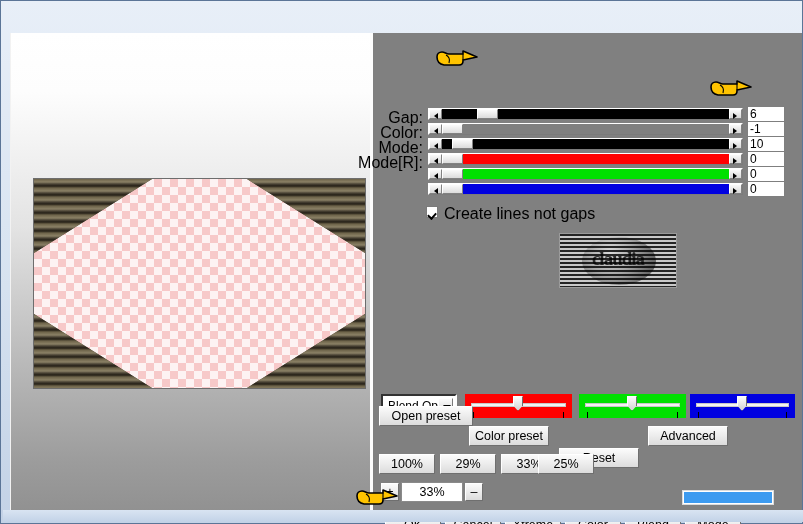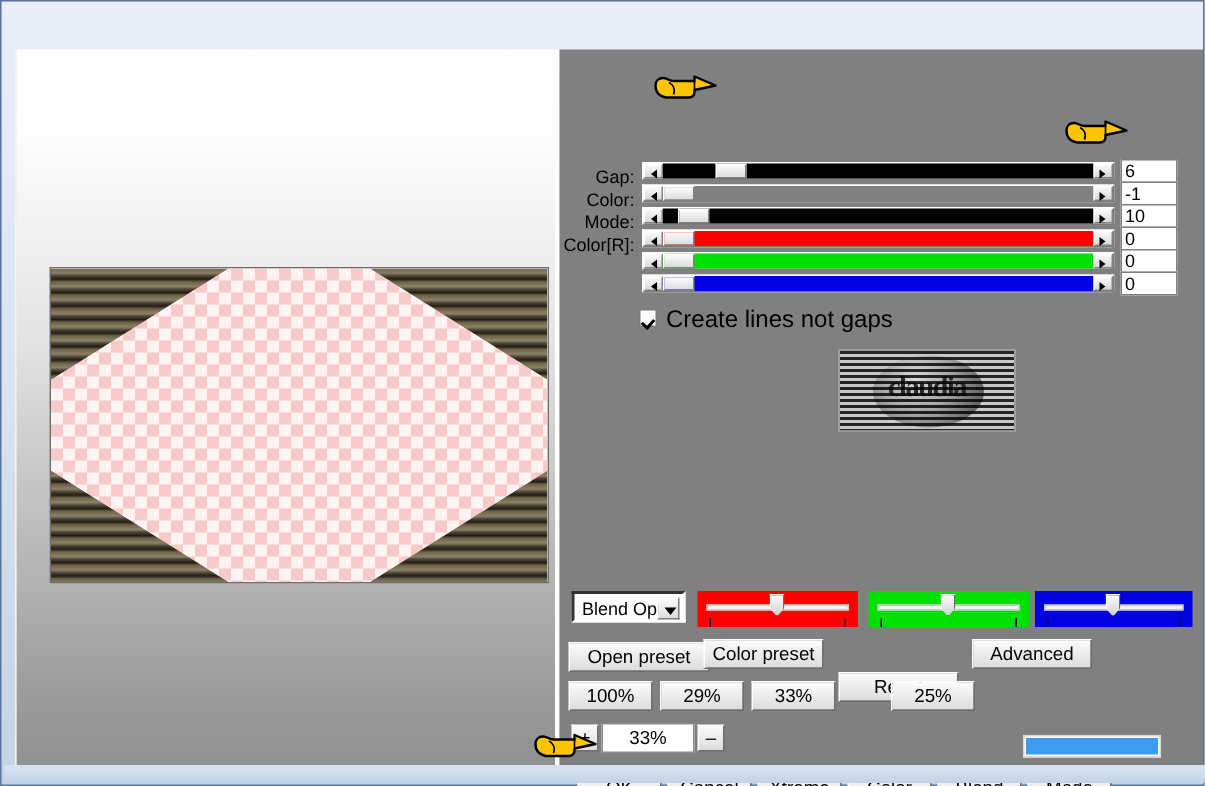--- a/index.html
+++ b/index.html
@@ -102,21 +102,21 @@
   }
   .type-combo{left:379px;top:46px;width:201px;height:23px;}
   .type-combo .txt{line-height:19px;}
   .type-combo .arrow{width:19px;height:17px;top:1px;}
 
   .blend-combo{left:379px;top:364px;width:76px;height:21px;}
   .blend-combo .txt{font-size:12px;line-height:17px;}
   .blend-combo .arrow{width:15px;height:15px;top:2px;}
 
   .row-label{
-    position:absolute;font-size:12px;color:#000;text-align:right;
+    position:absolute;font-size:16px;color:#000;text-align:right;
     width:72px;height:14px;line-height:14px;
   }
   
   .sslider{
     position:absolute;height:12px;box-sizing:border-box;
     background:#efefef;border:1px solid #fff;
     border-right-color:#7b7b7b;border-bottom-color:#7b7b7b;
   }
   .sslider .ebtn{
     position:absolute;top:0;width:13px;height:10px;
@@ -262,21 +262,21 @@
       <div class="sslider" style="left:426px;top:108px;width:315px;">
         <span class="ebtn l"></span>
         <span class="track" style="background:#000000;"></span>
         <span class="thumb" style="left:23px;"></span>
         <span class="ebtn r"></span>
       </div>
       <div class="valbox" style="left:745px;top:106px;">10</div>
     </div>
 
     <div>
-      <div class="row-label" style="left:349px;top:126px;">Color[R]:</div>
+      <div class="row-label" style="left:349px;top:126px;">Mode[R]:</div>
       <div class="sslider" style="left:426px;top:123px;width:315px;">
         <span class="ebtn l"></span>
         <span class="track" style="background:#ff0000;"></span>
         <span class="thumb" style="left:13px;"></span>
         <span class="ebtn r"></span>
       </div>
       <div class="valbox" style="left:745px;top:121px;">0</div>
     </div>
 
     <div>
@@ -330,29 +330,29 @@
       <div class="ptr" style="left:48px;"></div>
     </div>
     <div class="tbar" style="left:688px;width:105px;">
       <div class="bg" style="background:#0000e0;"></div>
       <div class="line"></div>
       <div class="tick" style="left:8px;"></div>
       <div class="tick" style="right:8px;"></div>
       <div class="ptr" style="left:47px;"></div>
     </div>
 
-    <div class="btn" style="left:377px;top:398px;width:94px;height:20px;">Open preset</div>
+    <div class="btn" style="left:377px;top:376px;width:94px;height:20px;">Open preset</div>
     <div class="btn" style="left:467px;top:396px;width:80px;height:20px;">Color preset</div>
     <div class="btn" style="left:557px;top:418px;width:80px;height:20px;">Reset</div>
     <div class="btn" style="left:646px;top:396px;width:80px;height:20px;">Advanced</div>
 
     <div class="btn" style="left:377px;top:424px;width:56px;height:20px;">100%</div>
     <div class="btn" style="left:438px;top:424px;width:56px;height:20px;">29%</div>
     <div class="btn" style="left:499px;top:424px;width:56px;height:20px;">33%</div>
-    <div class="btn" style="left:592px;top:424px;width:56px;height:20px;">25%</div>
+    <div class="btn" style="left:536px;top:424px;width:56px;height:20px;">25%</div>
 
     <div class="btn" style="left:379px;top:453px;width:18px;height:18px;">+</div>
     <div class="zoomfield">33%</div>
     <div class="btn" style="left:463px;top:453px;width:18px;height:18px;">–</div>
 
     <div class="progress">
       <div class="fill"></div>
     </div>
 
     <div class="btn" style="left:383px;top:485px;width:56px;height:20px;">OK</div>

